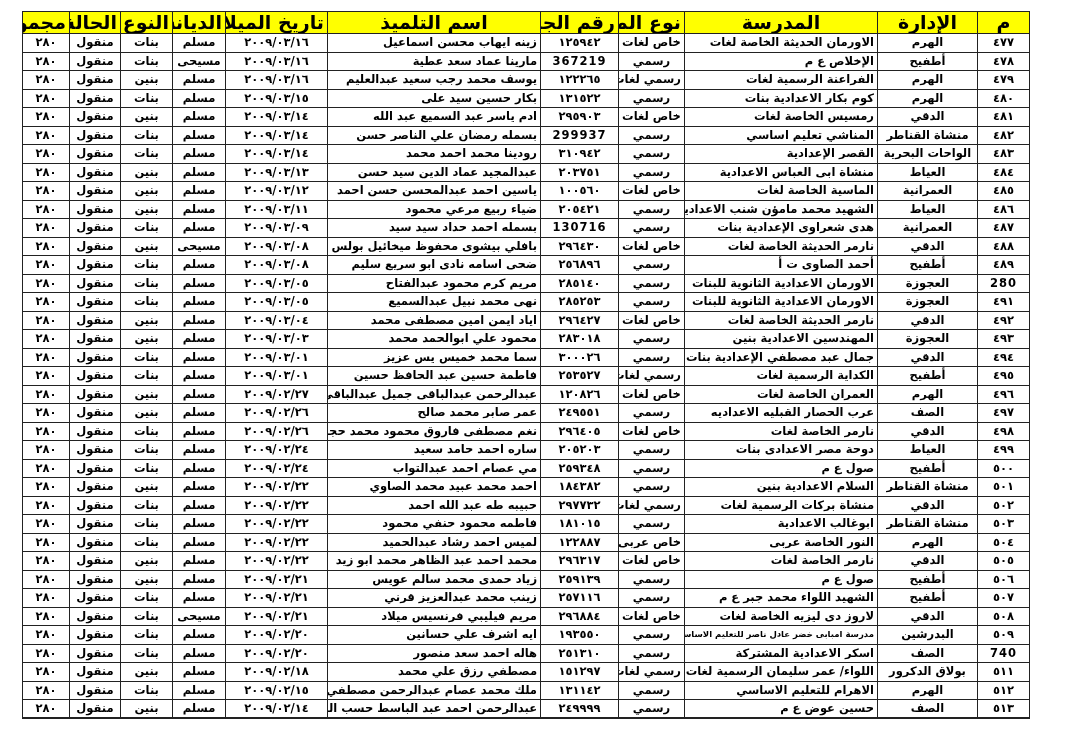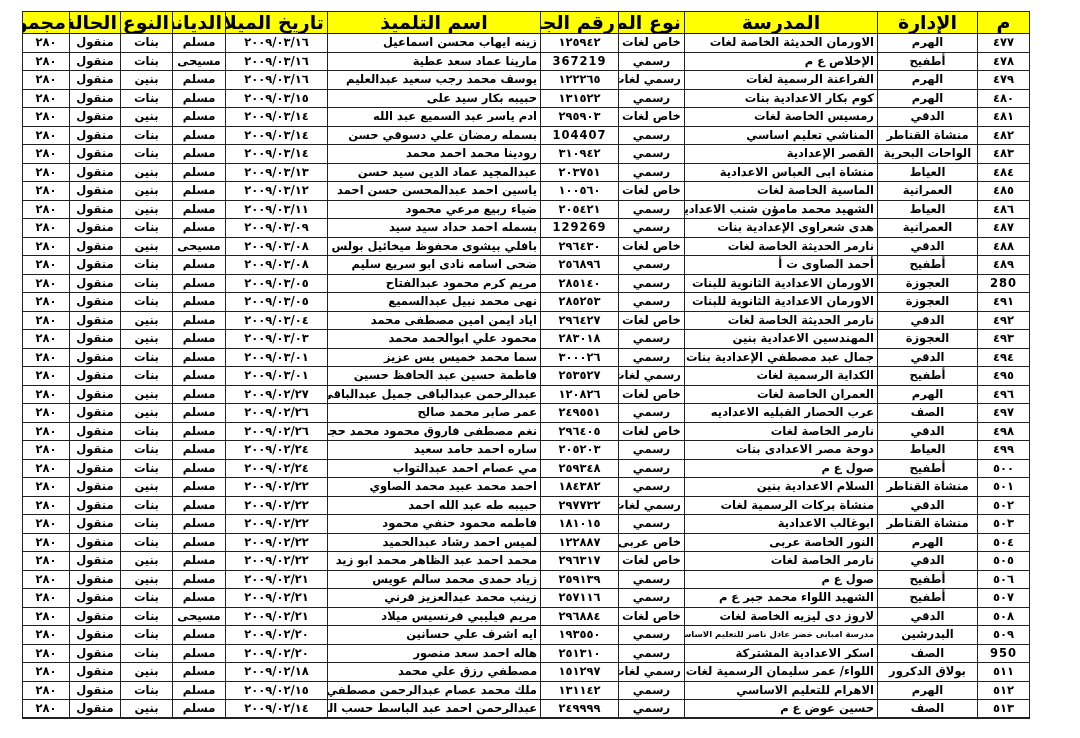--- a/index.html
+++ b/index.html
@@ -107,21 +107,21 @@
         <td class="c">بنين</td>
         <td class="c">منقول</td>
         <td class="c num">٢٨٠</td>
       </tr>
       <tr>
         <td class="c num">٤٨٠</td>
         <td class="c">الهرم</td>
         <td class="r">كوم بكار الاعدادية بنات</td>
         <td class="c">رسمي</td>
         <td class="c num">١٣١٥٢٢</td>
-        <td class="r">حبيبه بكار سيد على</td>
+        <td class="r">بكار حسين سيد على</td>
         <td class="c num">٢٠٠٩/٠٣/١٥</td>
         <td class="c">مسلم</td>
         <td class="c">بنات</td>
         <td class="c">منقول</td>
         <td class="c num">٢٨٠</td>
       </tr>
       <tr>
         <td class="c num">٤٨١</td>
         <td class="c">الدقي</td>
         <td class="r">رمسيس الخاصة لغات</td>
@@ -132,22 +132,22 @@
         <td class="c">مسلم</td>
         <td class="c">بنين</td>
         <td class="c">منقول</td>
         <td class="c num">٢٨٠</td>
       </tr>
       <tr>
         <td class="c num">٤٨٢</td>
         <td class="c">منشاة القناطر</td>
         <td class="r">المناشي تعليم اساسي</td>
         <td class="c">رسمي</td>
-        <td class="c num">104407</td>
-        <td class="r">بسمله رمضان علي دسوقي حسن</td>
+        <td class="c num">299937</td>
+        <td class="r">بسمله رمضان علي الناصر حسن</td>
         <td class="c num">٢٠٠٩/٠٣/١٤</td>
         <td class="c">مسلم</td>
         <td class="c">بنات</td>
         <td class="c">منقول</td>
         <td class="c num">٢٨٠</td>
       </tr>
       <tr>
         <td class="c num">٤٨٣</td>
         <td class="c">الواحات البحرية</td>
         <td class="r">القصر الإعدادية</td>
@@ -197,21 +197,21 @@
         <td class="c">مسلم</td>
         <td class="c">بنين</td>
         <td class="c">منقول</td>
         <td class="c num">٢٨٠</td>
       </tr>
       <tr>
         <td class="c num">٤٨٧</td>
         <td class="c">العمرانية</td>
         <td class="r">هدى شعراوى الإعدادية بنات</td>
         <td class="c">رسمي</td>
-        <td class="c num">129269</td>
+        <td class="c num">130716</td>
         <td class="r">بسمله احمد حداد سيد سيد</td>
         <td class="c num">٢٠٠٩/٠٣/٠٩</td>
         <td class="c">مسلم</td>
         <td class="c">بنات</td>
         <td class="c">منقول</td>
         <td class="c num">٢٨٠</td>
       </tr>
       <tr>
         <td class="c num">٤٨٨</td>
         <td class="c">الدقي</td>
@@ -492,21 +492,21 @@
         <td class="c">رسمي</td>
         <td class="c num">١٩٣٥٥٠</td>
         <td class="r">ايه اشرف علي حسانين</td>
         <td class="c num">٢٠٠٩/٠٢/٢٠</td>
         <td class="c">مسلم</td>
         <td class="c">بنات</td>
         <td class="c">منقول</td>
         <td class="c num">٢٨٠</td>
       </tr>
       <tr>
-        <td class="c num">950</td>
+        <td class="c num">740</td>
         <td class="c">الصف</td>
         <td class="r">اسكر الاعدادية المشتركة</td>
         <td class="c">رسمي</td>
         <td class="c num">٢٥١٣١٠</td>
         <td class="r">هاله احمد سعد منصور</td>
         <td class="c num">٢٠٠٩/٠٢/٢٠</td>
         <td class="c">مسلم</td>
         <td class="c">بنات</td>
         <td class="c">منقول</td>
         <td class="c num">٢٨٠</td>

